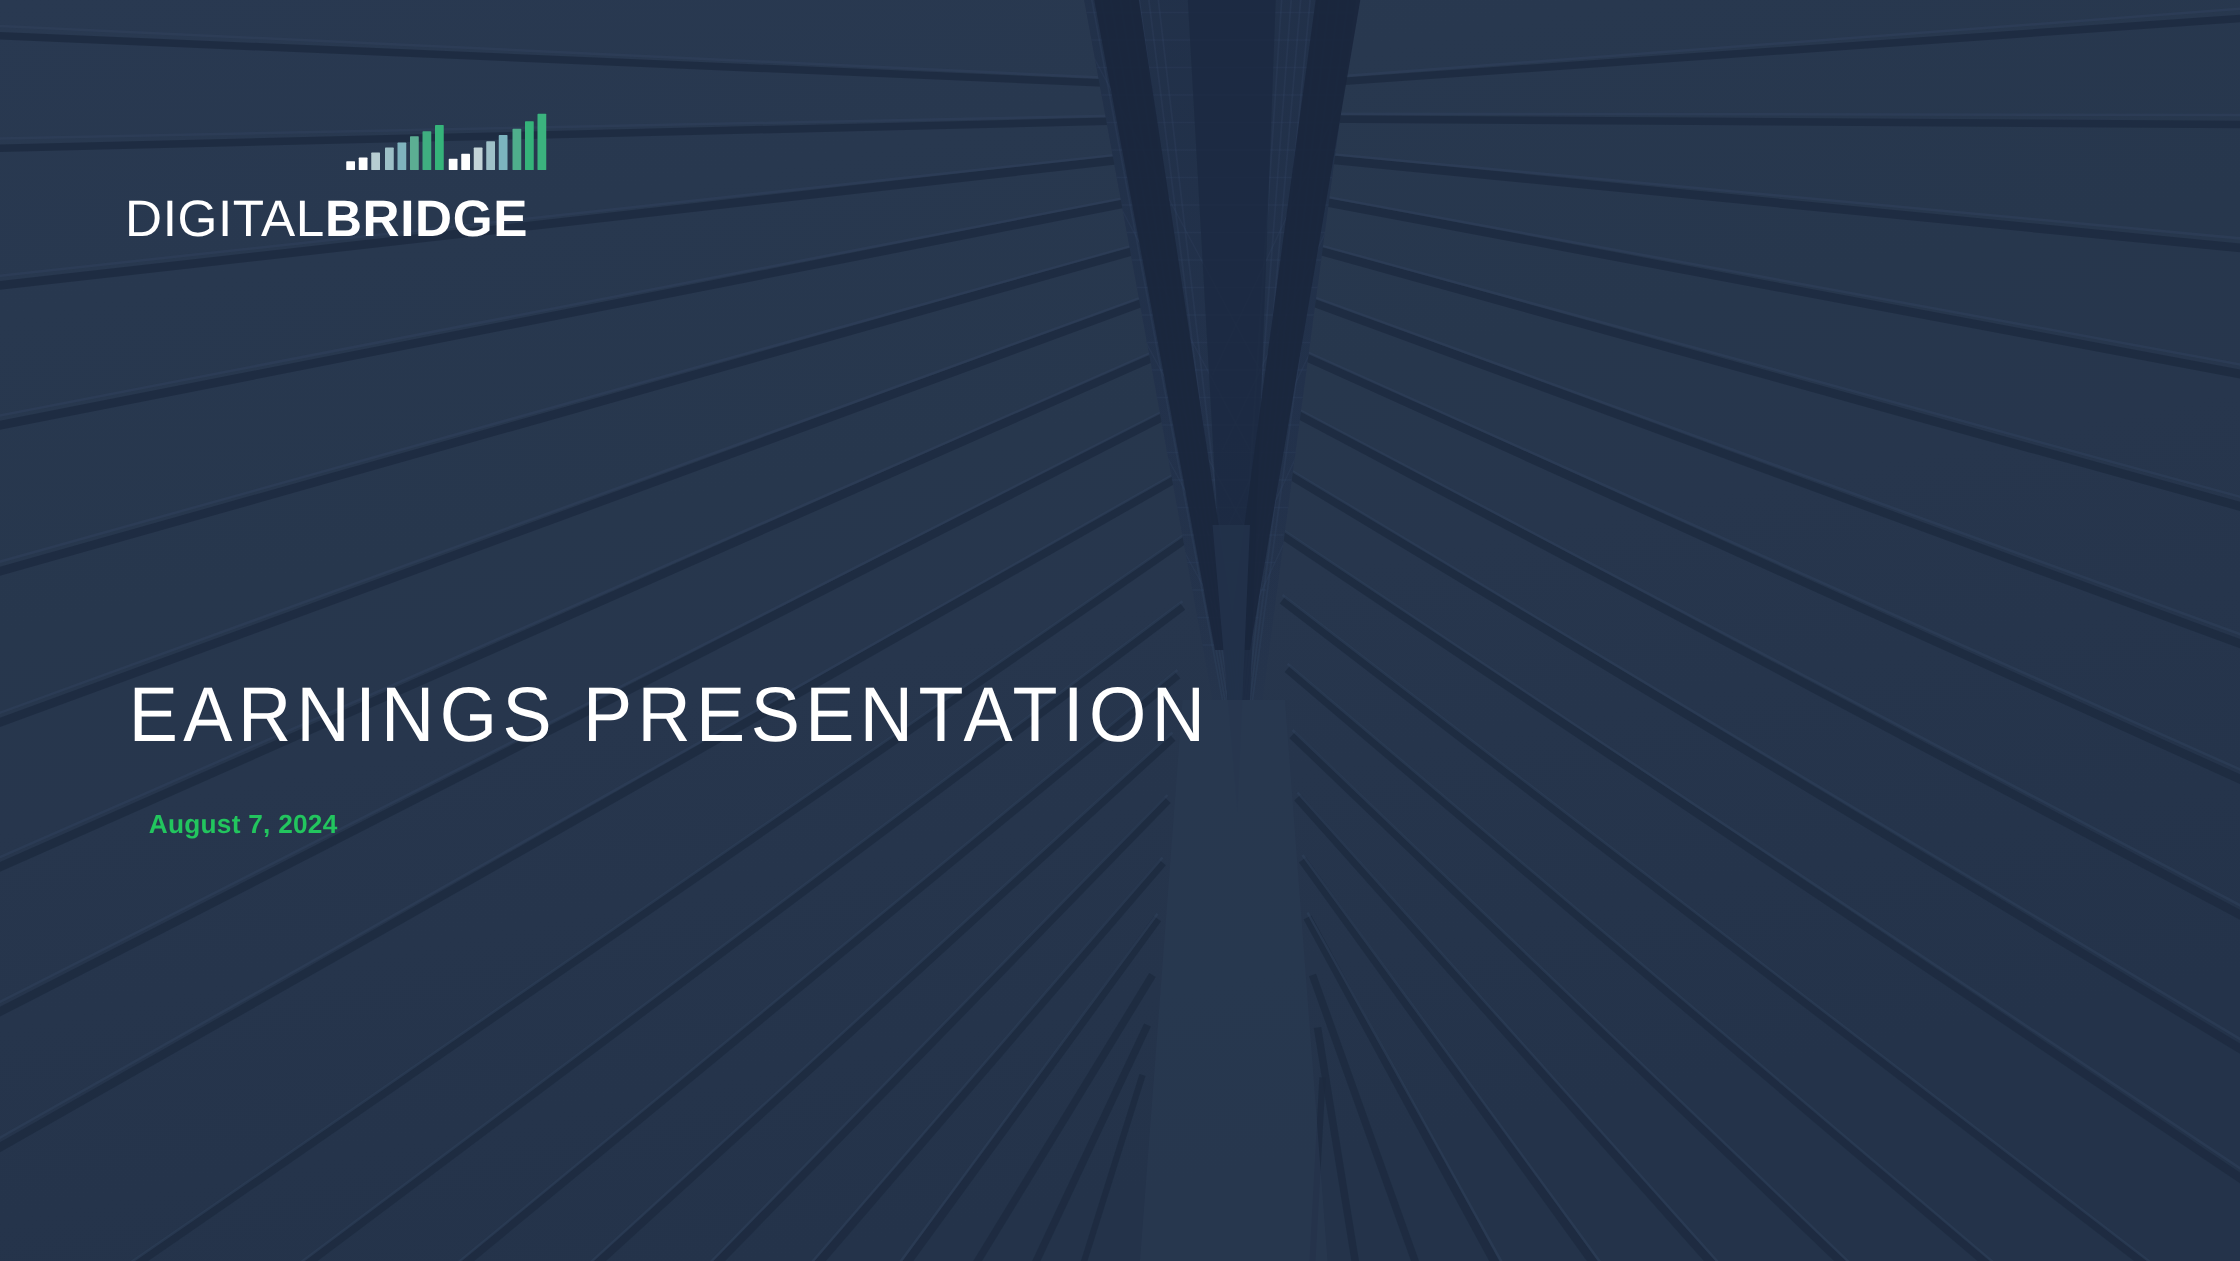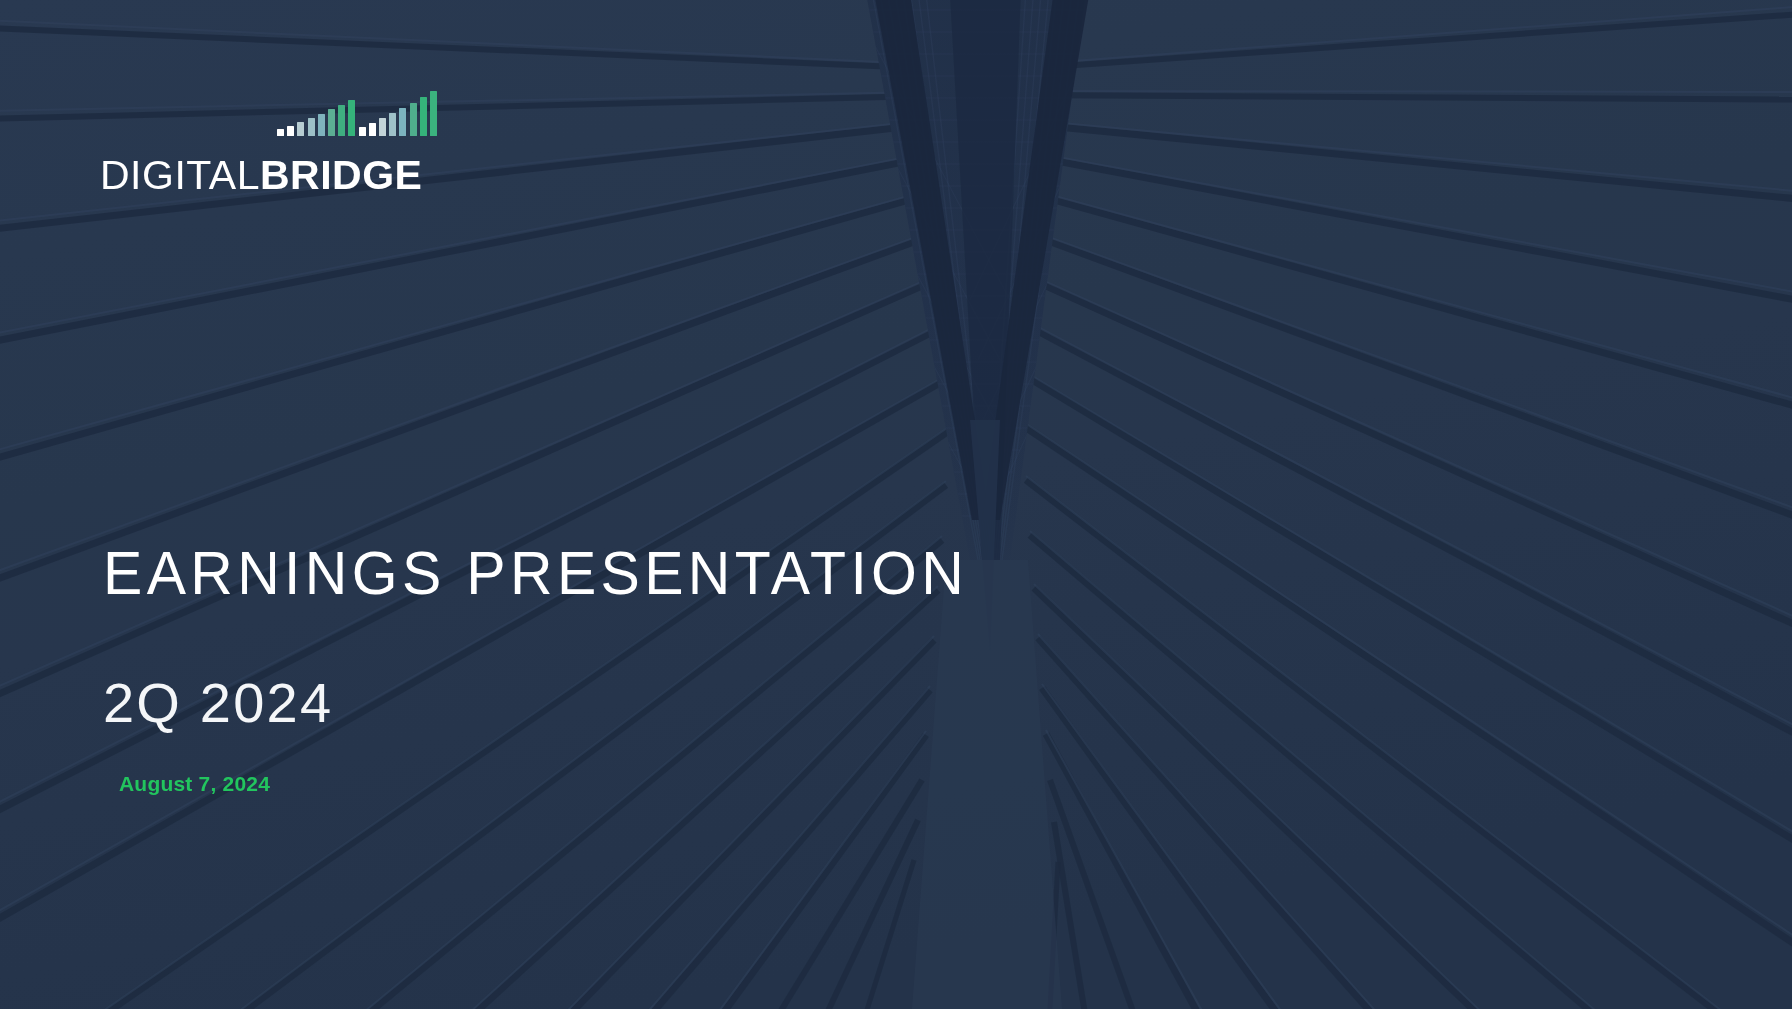--- a/index.html
+++ b/index.html
@@ -313,17 +313,16 @@
         <div class="logo-bar" style="left: 122.4px; height: 28px; background: rgb(124, 180, 191);"></div>
         <div class="logo-bar" style="left: 132.6px; height: 33px; background: rgb(79, 174, 140);"></div>
         <div class="logo-bar" style="left: 142.8px; height: 39px; background: rgb(53, 179, 122);"></div>
         <div class="logo-bar" style="left: 153px; height: 45px; background: rgb(59, 179, 126);"></div>
       </div>
     <div id="logo-wordmark"><span class="light">DIGITAL</span><span class="bold">BRIDGE</span></div>
   </div>
 
   <div id="title-block">
     <h1 id="main-title">EARNINGS PRESENTATION</h1>
-    <h2 id="sub-title">2Q 2024</h2>
     <p id="date-line">August 7, 2024</p>
   </div>
 
 </div>
 
 </body></html>

